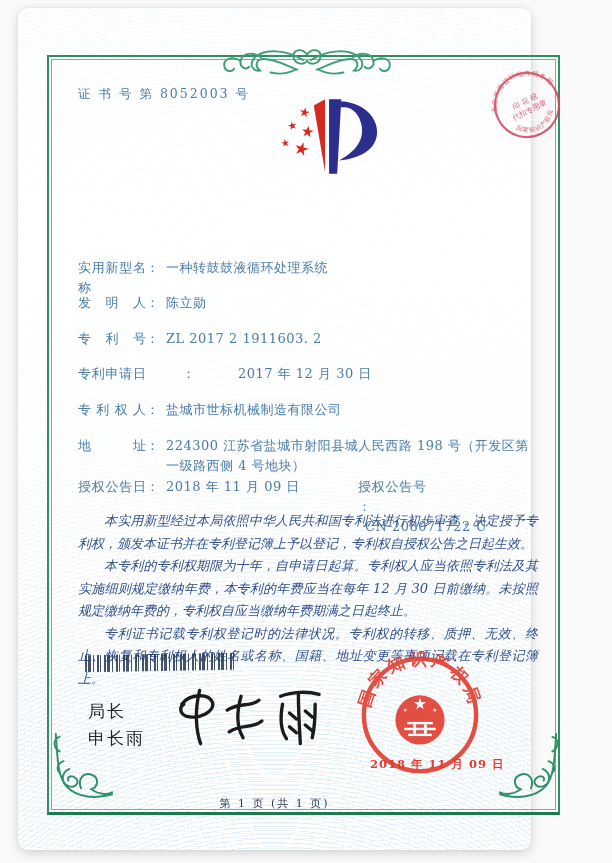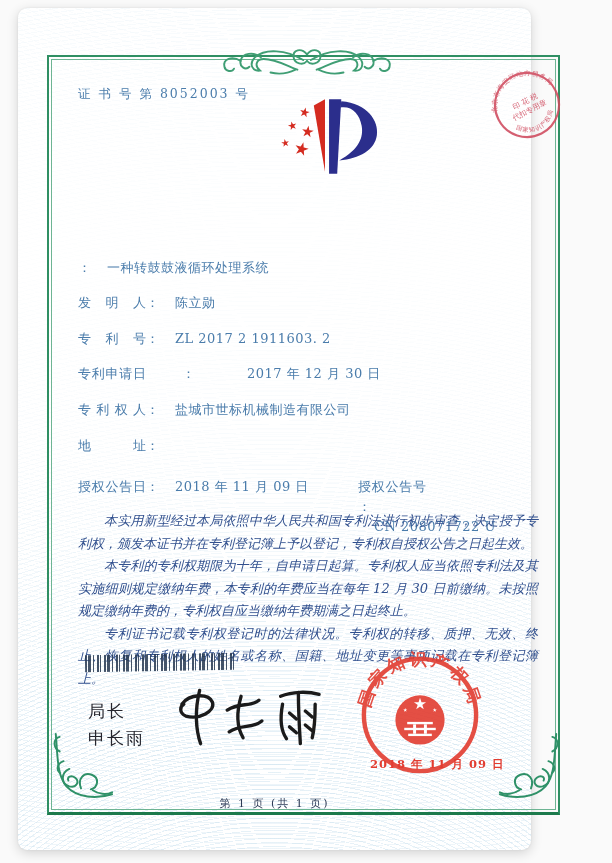--- a/index.html
+++ b/index.html
@@ -35,21 +35,21 @@
   .title{
     left:0;right:0;top:172px;text-align:center;font-size:30px;font-weight:700;
     color:#1c1c30;letter-spacing:9px;font-family:"DejaVu Serif",serif;
   }
   .frow{
     left:60px;display:flex;color:#4a7cab;font-size:13px;line-height:20px;
     font-family:"DejaVu Serif",serif;width:462px;
   }
   .flabel{flex:none;width:68px;text-align:justify;text-align-last:justify;}
   .fcolon{flex:none;}
-  .fvalue{margin-left:16px;letter-spacing:.5px;}
+  .fvalue{margin-left:7px;letter-spacing:.5px;}
   .frow2{left:340px;width:215px;flex-direction:column;}
   .body-text{
     left:60px;top:502px;width:460px;color:#31508e;font-size:13px;line-height:22.5px;
     font-style:italic;text-align:justify;font-family:"DejaVu Serif",serif;
   }
   .body-text p{margin:0;text-indent:2em;}
   .barcode{
     left:67px;top:646px;width:150px;height:17px;opacity:.85;transform:rotate(-1deg);
     background:
       repeating-linear-gradient(90deg,
@@ -148,20 +148,21 @@
           <textPath href="#tsBot" startOffset="50%" text-anchor="middle">国家知识产权局</textPath>
         </text>
         <text x="50" y="48" font-size="9" text-anchor="middle" font-family="DejaVu Serif,serif">印 花 税</text>
         <text x="50" y="60" font-size="9" text-anchor="middle" font-family="DejaVu Serif,serif">代扣专用章</text>
       </g>
     </svg>
   </div>
 
 
   <div class="abs frow" style="top:250px;">
+    <span class="flabel">实用新型名称</span>
       <span class="fcolon">：</span>
     <span class="fvalue">一种转鼓鼓液循环处理系统</span>
   </div>
   <div class="abs frow" style="top:285px;">
     <span class="flabel">发明人</span>
       <span class="fcolon">：</span>
     <span class="fvalue">陈立勋</span>
   </div>
   <div class="abs frow" style="top:321px;">
     <span class="flabel">专利号</span>
@@ -174,20 +175,21 @@
     <span class="fvalue">2017 年 12 月 30 日</span>
   </div>
   <div class="abs frow" style="top:392px;">
     <span class="flabel">专利权人</span>
       <span class="fcolon">：</span>
     <span class="fvalue">盐城市世标机械制造有限公司</span>
   </div>
   <div class="abs frow" style="top:428px;">
     <span class="flabel">地址</span>
       <span class="fcolon">：</span>
+    <span class="fvalue" style="max-width:372px;">224300 江苏省盐城市射阳县城人民西路 198 号（开发区第一级路西侧 4 号地块）</span>
   </div>
 
   <div class="abs frow" style="top:469px;width:260px;">
     <span class="flabel">授权公告日</span>
       <span class="fcolon">：</span>
     <span class="fvalue">2018 年 11 月 09 日</span>
   </div>
   <div class="abs frow frow2" style="top:469px;">
     <span class="flabel">授权公告号</span>
       <span class="fcolon">：</span>

